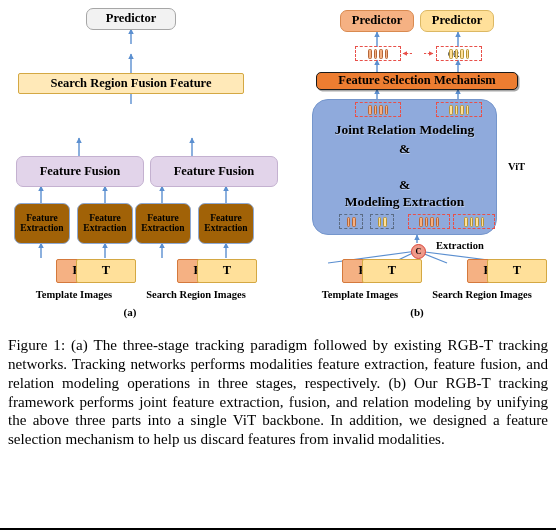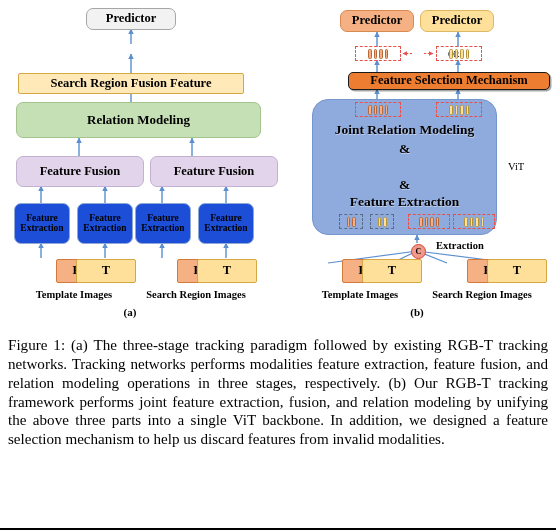--- a/index.html
+++ b/index.html
@@ -63,21 +63,21 @@
     border-radius:7px;
     font-size:13px;
   }
   .b-fusion{
     background:#e2d4ea;
     border:1px solid #c4b1d0;
     border-radius:7px;
     font-size:12.5px;
   }
   .b-extract{
-    background:#1d4ed8;
+    background:#a16207;
     border:1px solid #8ea9d4;
     border-radius:7px;
     font-size:9.5px;
     flex-direction:column;
   }
   .b-rgb{
     background:#f5b183;
     border:1.2px solid #d4793c;
     border-radius:2px;
     font-size:12.5px;
@@ -98,21 +98,21 @@
     background:#ed7d31;
     border:1.6px solid #1a1a1a;
     border-radius:5px;
     font-size:12.5px;
     color:#000;
     box-shadow:1.5px 1.5px 0 rgba(0,0,0,0.35);
   }
   .vit-label{
     position:absolute;
     font-size:10.5px;
-    font-weight:normal;
+    font-weight:bold;
     font-family:"Liberation Serif", serif;
   }
   .vit-text{
     position:absolute;
     left:0; right:0;
     text-align:center;
     font-weight:bold;
     font-size:13.5px;
     font-family:"Liberation Serif", serif;
     color:#000000;
@@ -263,23 +263,20 @@
     </svg>
 
     <div class="box b-predictor-gray" style="left:86px;top:8px;width:90px;height:22px;">
       <span>Predictor</span>
     </div>
 
     <div class="box b-srff" style="left:18px;top:52px;width:226px;height:21px;margin-top:21px;">
       <span>Search Region Fusion Feature</span>
     </div>
 
-    <div class="box b-relation" style="left:16px;top:102px;width:245px;height:36px;">
-      <span>Relation Modeling</span>
-    </div>
 
     <div class="box b-fusion" style="left:16px;top:156px;width:128px;height:31px;">
       <span>Feature Fusion</span>
     </div>
     <div class="box b-fusion" style="left:150px;top:156px;width:128px;height:31px;">
       <span>Feature Fusion</span>
     </div>
 
     <div class="box b-extract" style="left:14px;top:203px;width:56px;height:41px;">
       <span>Feature</span>
@@ -328,21 +325,21 @@
       <span class="tok o"></span>
     </div>
     <div class="or-text" style="left:410px;top:50px;">OR</div>
     <div class="tokens red" style="left:436px;top:46px;width:46px;height:15px;">
       <span class="tok y"></span>
       <span class="tok y"></span>
       <span class="tok y"></span>
       <span class="tok y"></span>
     </div>
 
-    <div class="box b-fsm" style="left:316px;top:72px;width:202px;height:18px;margin-left:32px;">
+    <div class="box b-fsm" style="left:316px;top:72px;width:202px;height:18px;">
       <span>Feature Selection Mechanism</span>
     </div>
 
     <div class="box b-vitbody" style="left:312px;top:99px;width:185px;height:136px;"></div>
 
     <div class="tokens red" style="left:355px;top:102px;width:46px;height:15px;">
       <span class="tok o"></span>
       <span class="tok o"></span>
       <span class="tok o"></span>
       <span class="tok o"></span>
@@ -350,21 +347,21 @@
     <div class="tokens red" style="left:436px;top:102px;width:46px;height:15px;">
       <span class="tok y"></span>
       <span class="tok y"></span>
       <span class="tok y"></span>
       <span class="tok y"></span>
     </div>
 
     <div class="vit-text" style="left:312px;width:185px;top:122px;">Joint Relation Modeling</div>
     <div class="vit-text" style="left:312px;width:185px;top:141px;">&amp;</div>
     <div class="vit-text" style="left:312px;width:185px;top:177px;">&amp;</div>
-    <div class="vit-text" style="left:312px;width:185px;top:194px;">Feature Extraction</div>
+    <div class="vit-text" style="left:312px;width:185px;top:194px;">Modeling Extraction</div>
 
     <div class="tokens slate" style="left:339px;top:214px;width:24px;height:15px;">
       <span class="tok o"></span>
       <span class="tok o"></span>
     </div>
     <div class="tokens slate" style="left:370px;top:214px;width:24px;height:15px;">
       <span class="tok y"></span>
       <span class="tok y"></span>
     </div>
     <div class="tokens red" style="left:408px;top:214px;width:42px;height:15px;">

